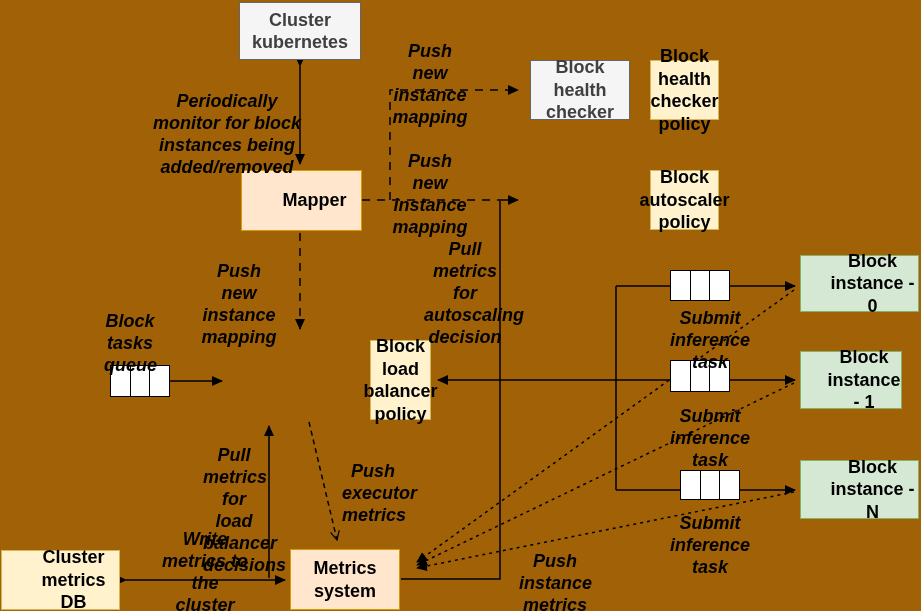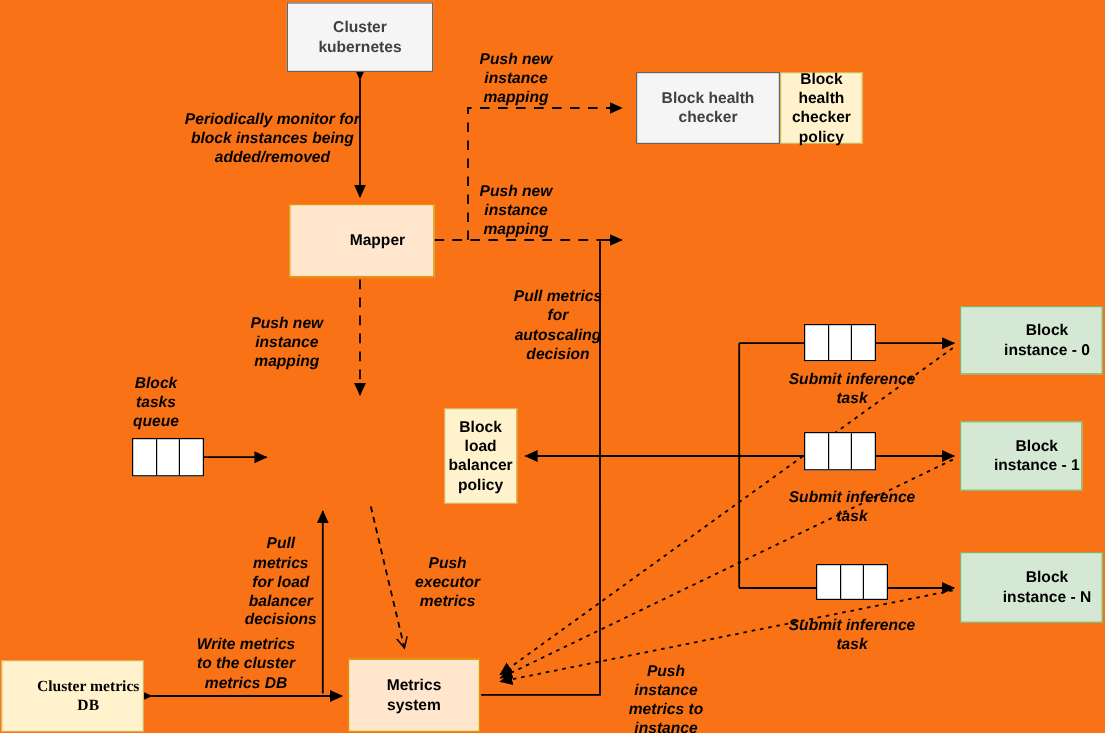--- a/index.html
+++ b/index.html
@@ -1,18 +1,18 @@
 <!DOCTYPE html>
 <html><head>
 <meta charset="utf-8">
 <style>
   html,body{margin:0;padding:0;background:#ffffff;}
   #canvas{
-    position:relative;width:921px;height:611px;background:#f97316;overflow:hidden;
-    font-family:"Liberation Sans",sans-serif;font-weight:bold;font-size:13px;color:#000;
+    position:relative;width:921px;height:611px;background:#a16207;overflow:hidden;
+    font-family:"Liberation Sans",sans-serif;font-weight:bold;font-size:18px;color:#000;
   }
   #edges{position:absolute;left:0;top:0;width:921px;height:611px;z-index:1;}
   .node{
     position:absolute;z-index:2;box-sizing:border-box;border:1.5px solid #000;
     display:flex;align-items:center;justify-content:center;text-align:center;
     line-height:1.25;
     padding-left:26px;
   }
   .c-gray  {background:#f5f5f5;border-color:#666666;color:#404040;}
   .c-orange{background:#ffe6cc;border-color:#d79b00;color:#000;}
@@ -78,33 +78,34 @@
       <path d="M794 290 L417 562" stroke-dasharray="3,4" marker-end="url(#arr)"></path>
       <path d="M794 383 L417 565" stroke-dasharray="3,4" marker-end="url(#arr)"></path>
       <path d="M794 492 L417 568" stroke-dasharray="3,4" marker-end="url(#arr)"></path>
     </g>
   </svg>
 
   <div class="node c-gray" style="left:239px;top:2px;width:122px;height:58px;padding:0 8px;">Cluster kubernetes</div>
 
   <div class="node c-orange" style="left:241px;top:170px;width:121px;height:61px;">Mapper</div>
 
-  <div class="node c-gray" style="left:530px;top:60px;width:120px;height:60px;padding:0 10px;">Block health checker</div>
+  <div class="node c-gray" style="left:530px;top:60px;width:100px;height:60px;padding:0 10px;">Block health checker</div>
   <div class="node c-yellow" style="left:650px;top:60px;width:69px;height:60px;padding:0 2px;">Block health checker policy</div>
 
+  <div class="node c-yellow" style="left:650px;top:170px;width:69px;height:60px;padding:0 2px;">Block autoscaler policy</div>
 
   <div class="node c-yellow" style="left:370px;top:340px;width:61px;height:80px;padding:15px 2px;">Block load balancer policy</div>
 
   <div class="node c-green" style="left:800px;top:255px;width:119px;height:57px;">Block instance - 0</div>
   <div class="node c-green" style="left:800px;top:351px;width:102px;height:58px;">Block instance - 1</div>
   <div class="node c-orange" style="left:290px;top:549px;width:110px;height:61px;padding:0 25px;">Metrics system</div>
 
   <div class="node c-green" style="left:800px;top:460px;width:119px;height:59px;">Block instance - N</div>
 
-  <div class="node c-yellow" style="left:1px;top:550px;width:119px;height:60px;font-family:Liberation Serif, serif;">Cluster metrics DB</div>
+  <div class="node c-yellow" style="left:1px;top:550px;width:119px;height:60px;">Cluster metrics DB</div>
 
   <div class="queue" style="left:110px;top:365px;width:60px;height:32px;">
     <div class="queue-cell"></div>
     <div class="queue-cell"></div>
     <div class="queue-cell"></div>
   </div>
   <div class="queue" style="left:670px;top:270px;width:60px;height:31px;">
     <div class="queue-cell"></div>
     <div class="queue-cell"></div>
     <div class="queue-cell"></div>

